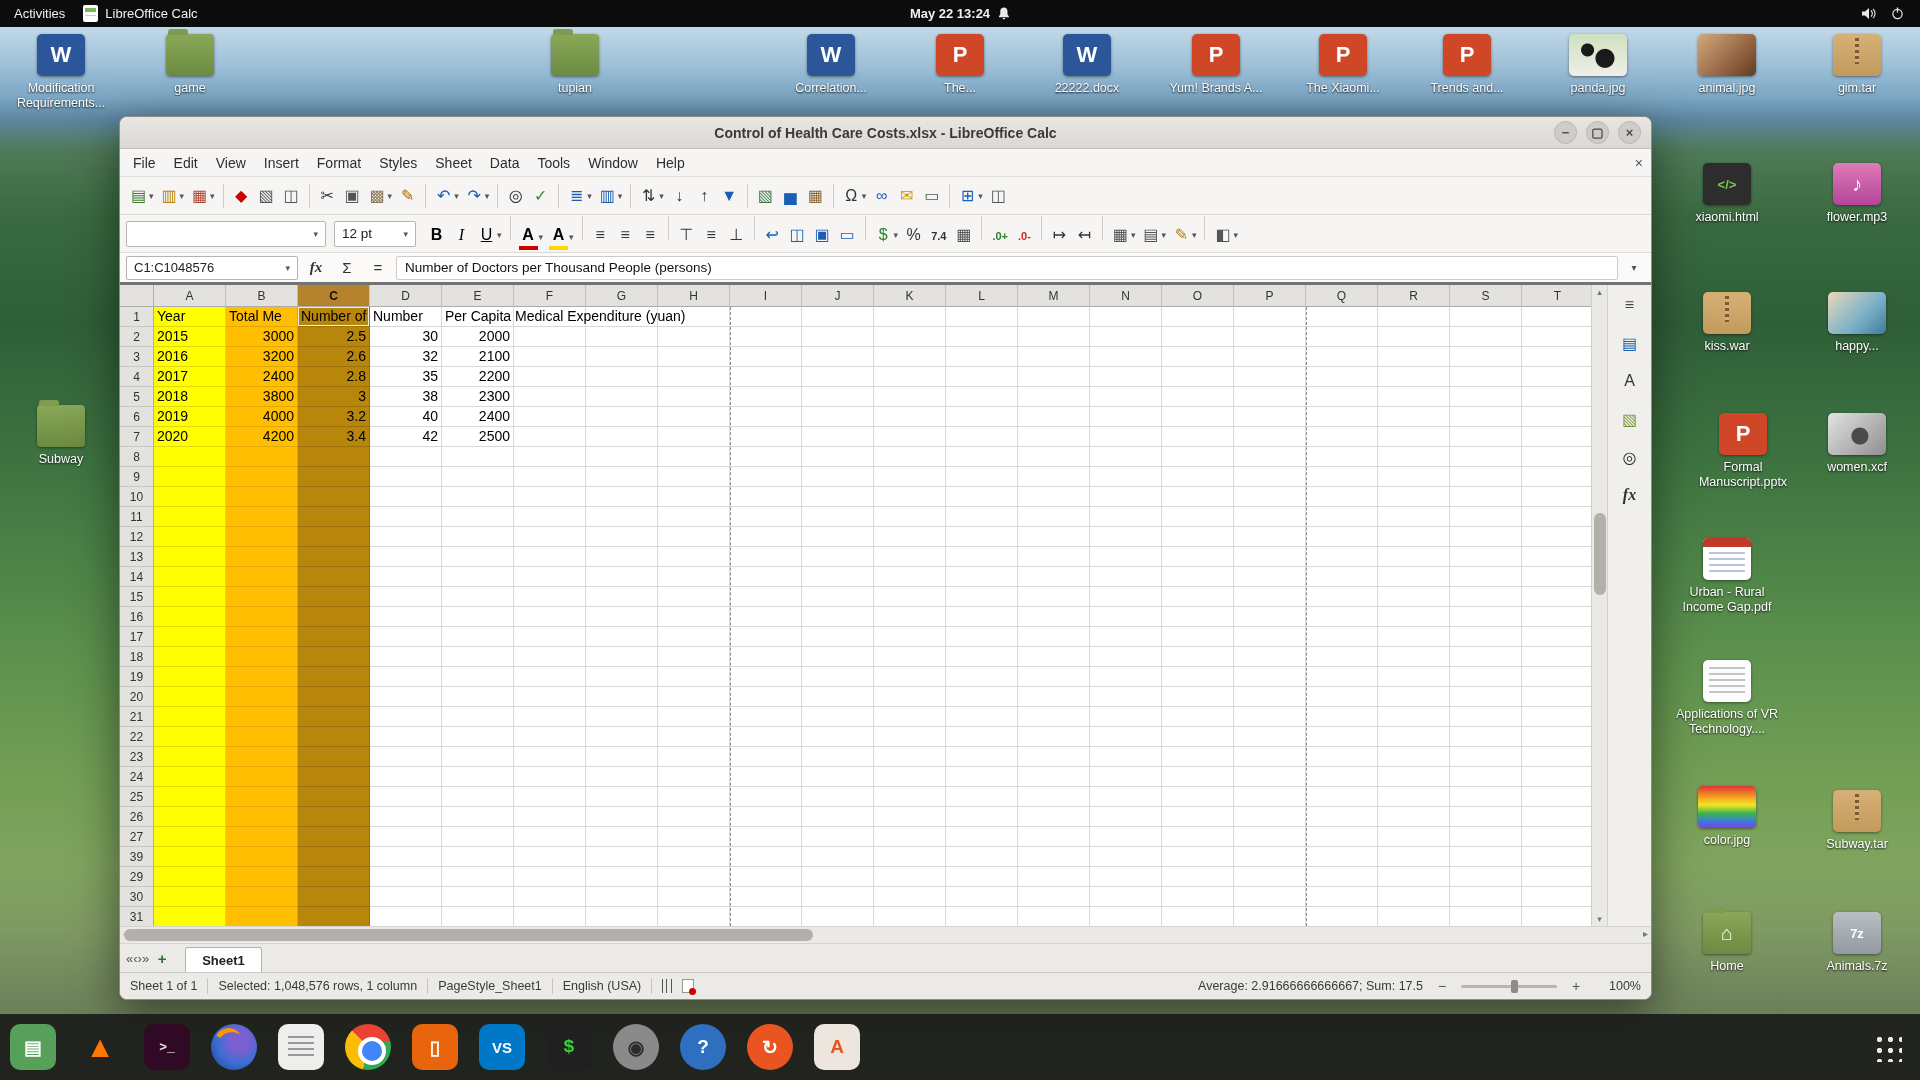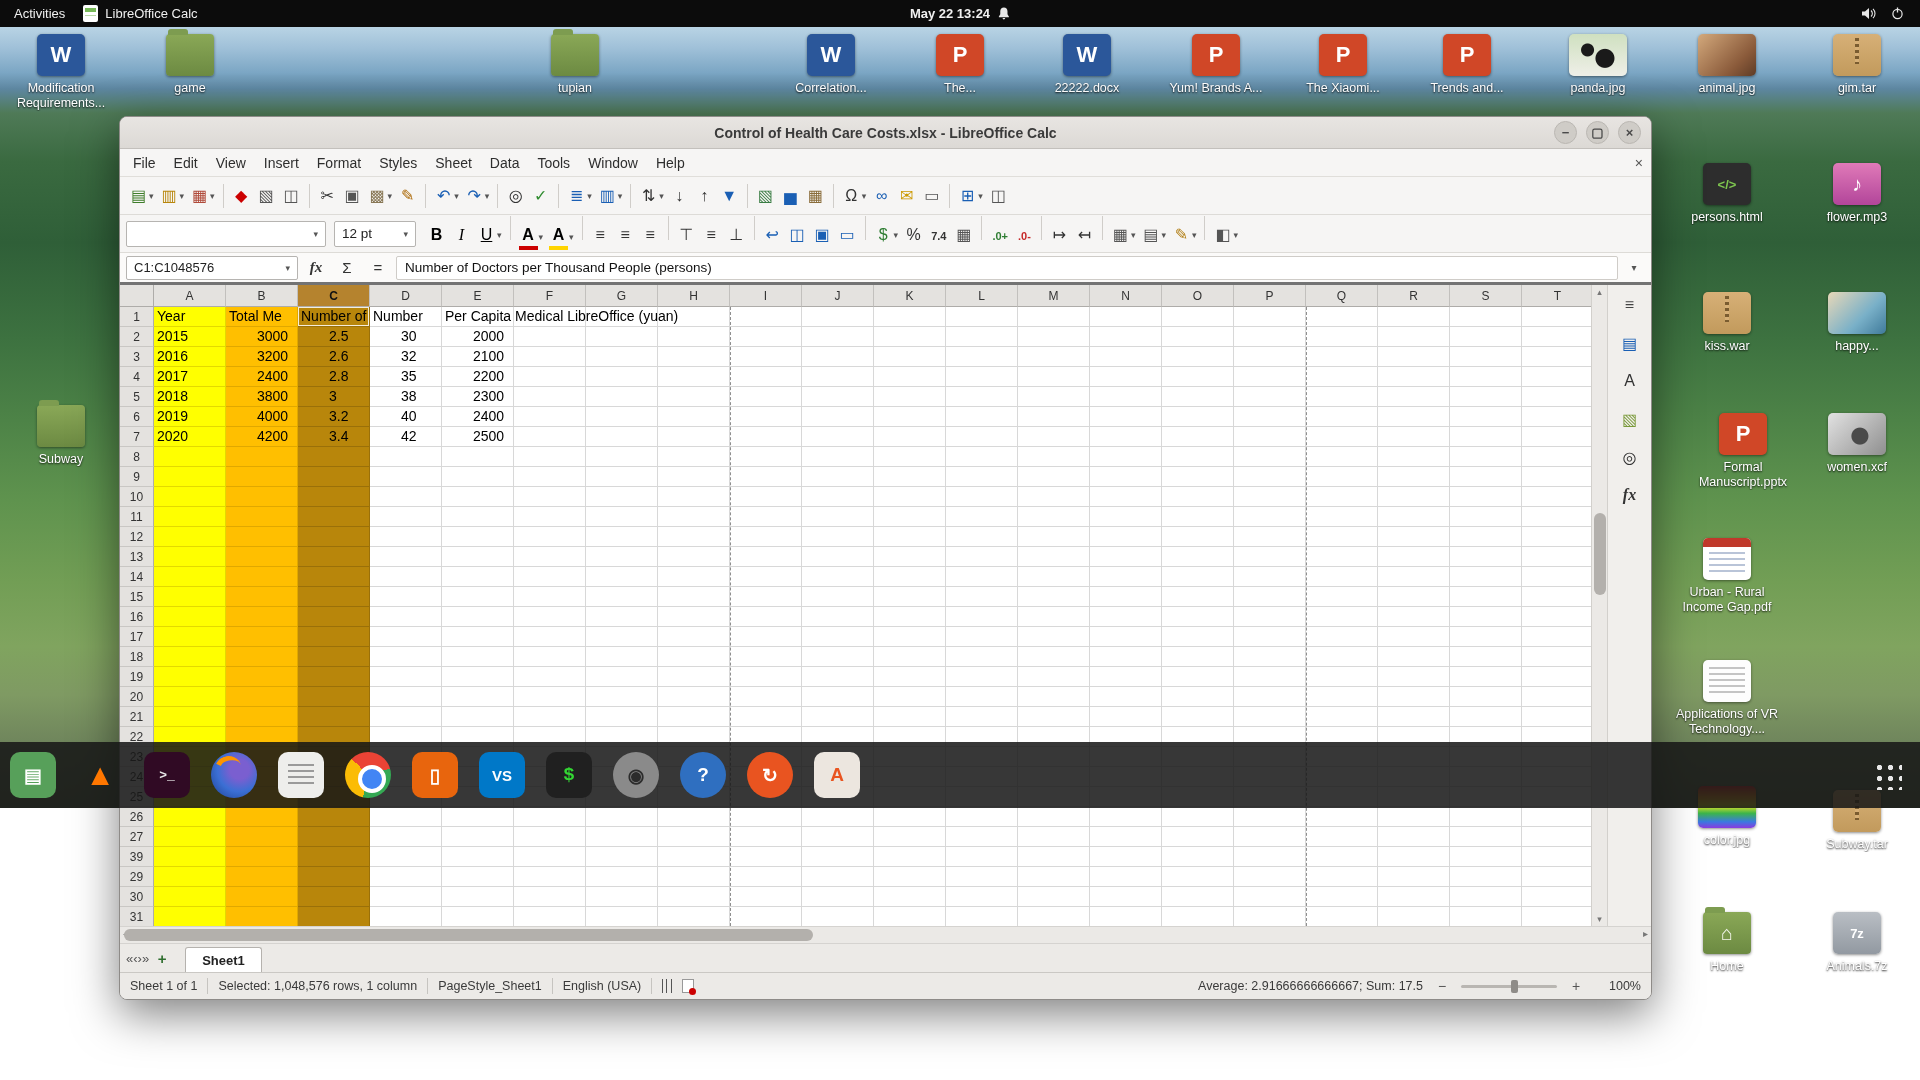--- a/index.html
+++ b/index.html
@@ -1,19 +1,19 @@
 <!DOCTYPE html>
 <html><head>
 <meta charset="utf-8">
 <style>
   * { box-sizing: border-box; margin: 0; padding: 0; cursor: default; }
   html,body { width:1920px; height:1080px; overflow:hidden; font-family:"Liberation Sans", sans-serif; }
 
   
-  #desktop { position:relative; width:1920px; height:808px;
+  #desktop { position:relative; width:1920px; height:1080px;
     background: linear-gradient(180deg,
       #cfe0ea 0%, #bcd6e6 3%, #9fc0d8 6%, #7ba6c4 9%,
       #5d86a0 11%, #4f7a57 14%, #3a6a40 20%, #2f5f38 30%,
       #3d7240 42%, #4d8347 52%, #5f934e 62%, #729e55 72%,
       #80a45f 80%, #7f9a63 86%, #6f855c 92%, #5f7050 100%);
   }
 
   
   #topbar { position:absolute; left:0; top:0; width:100%; height:27px; background:#0c0c0c;
     color:#f0f0f0; display:flex; align-items:center; font-size:13px; z-index:50; }
@@ -137,21 +137,21 @@
   .g-colhead { width:72px; flex:0 0 72px; background:#e4e2df; border-right:1px solid #c2c0bd;
     border-bottom:1px solid #aeaca9; font-size:12px; color:#333; display:flex; align-items:center;
     justify-content:center; }
   .g-colhead.sel { background:#b5832e; color:#111; font-weight:bold; }
   .g-rowhead { width:34px; flex:0 0 34px; background:#e4e2df; border-right:1px solid #aeaca9;
     border-bottom:1px solid #c9c7c4; font-size:12px; color:#333; display:flex; align-items:center;
     justify-content:center; }
   .g-cell { width:72px; flex:0 0 72px; border-right:1px solid #d8d8d8; border-bottom:1px solid #d8d8d8;
     font-size:14px; color:#000; line-height:19px; padding:0 3px; overflow:hidden; white-space:nowrap;
     background:#fff; position:relative; }
-  .g-cell.al { text-align:left; } .g-cell.ar { text-align:left;padding-left:31px; }
+  .g-cell.al { text-align:left; } .g-cell.ar { text-align:right;padding-left:31px; }
   .g-cell.fillA { background:#ffff00; border-color:#e3d900; }
   .g-cell.fillB { background:#ffbf00; border-color:#e0a800; }
   .g-cell.fillC { background:#b8860b; border-color:#9a7009; }
   .g-cell.active-cell { box-shadow: inset 0 0 0 1px rgba(255,255,255,.85); }
   .g-cell.ovf { overflow:visible; }
   .ovf-text { position:absolute; left:3px; top:0; white-space:nowrap; z-index:4; }
   .pagebreak { position:absolute; top:22px; bottom:0; width:0; border-left:1px dashed #8f8f8f; z-index:3; }
 
   .vscroll { flex:0 0 16px; background:#ebe9e6; border-left:1px solid #d2d0cc; position:relative; }
   .vscroll .arr { position:absolute; left:0; width:100%; text-align:center; font-size:9px; color:#777; }
@@ -300,21 +300,21 @@
       <div class="desk-icon" style="left: 1675px; top: 34px;">
         <div class="ibox photo"></div>
         <div class="ilabel">animal.jpg</div>
       </div>
       <div class="desk-icon" style="left: 1805px; top: 34px;">
         <div class="ibox archive"></div>
         <div class="ilabel">gim.tar</div>
       </div>
       <div class="desk-icon" style="left: 1675px; top: 163px;">
         <div class="ibox html"></div>
-        <div class="ilabel">persons.html</div>
+        <div class="ilabel">xiaomi.html</div>
       </div>
       <div class="desk-icon" style="left: 1805px; top: 163px;">
         <div class="ibox audio"></div>
         <div class="ilabel">flower.mp3</div>
       </div>
       <div class="desk-icon" style="left: 1675px; top: 292px;">
         <div class="ibox archive"></div>
         <div class="ilabel">kiss.war</div>
       </div>
       <div class="desk-icon" style="left: 1805px; top: 292px;">
@@ -600,21 +600,21 @@
             <div class="g-colhead">S</div>
             <div class="g-colhead">T</div>
           </div>
           <div class="g-row">
             <div class="g-rowhead">1</div>
             <div class="g-cell fillA al">Year</div>
             <div class="g-cell fillB al">Total Me</div>
             <div class="g-cell fillC al active-cell">Number of Doctors per Thousand People (persons)</div>
             <div class="g-cell al">Number</div>
             <div class="g-cell al ovf">
-              <span class="ovf-text">Per Capita Medical LibreOffice (yuan)</span>
+              <span class="ovf-text">Per Capita Medical Expenditure (yuan)</span>
             </div>
             <div class="g-cell"></div>
             <div class="g-cell"></div>
             <div class="g-cell"></div>
             <div class="g-cell"></div>
             <div class="g-cell"></div>
             <div class="g-cell"></div>
             <div class="g-cell"></div>
             <div class="g-cell"></div>
             <div class="g-cell"></div>

